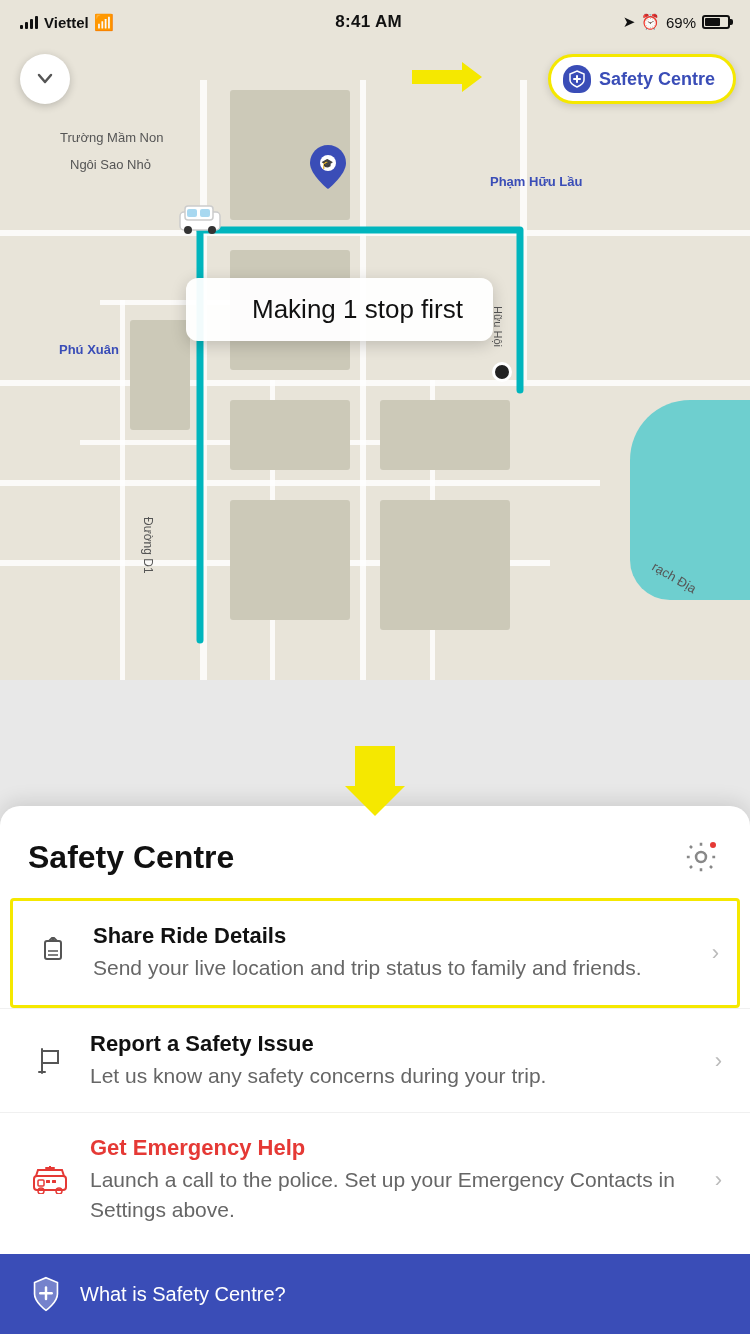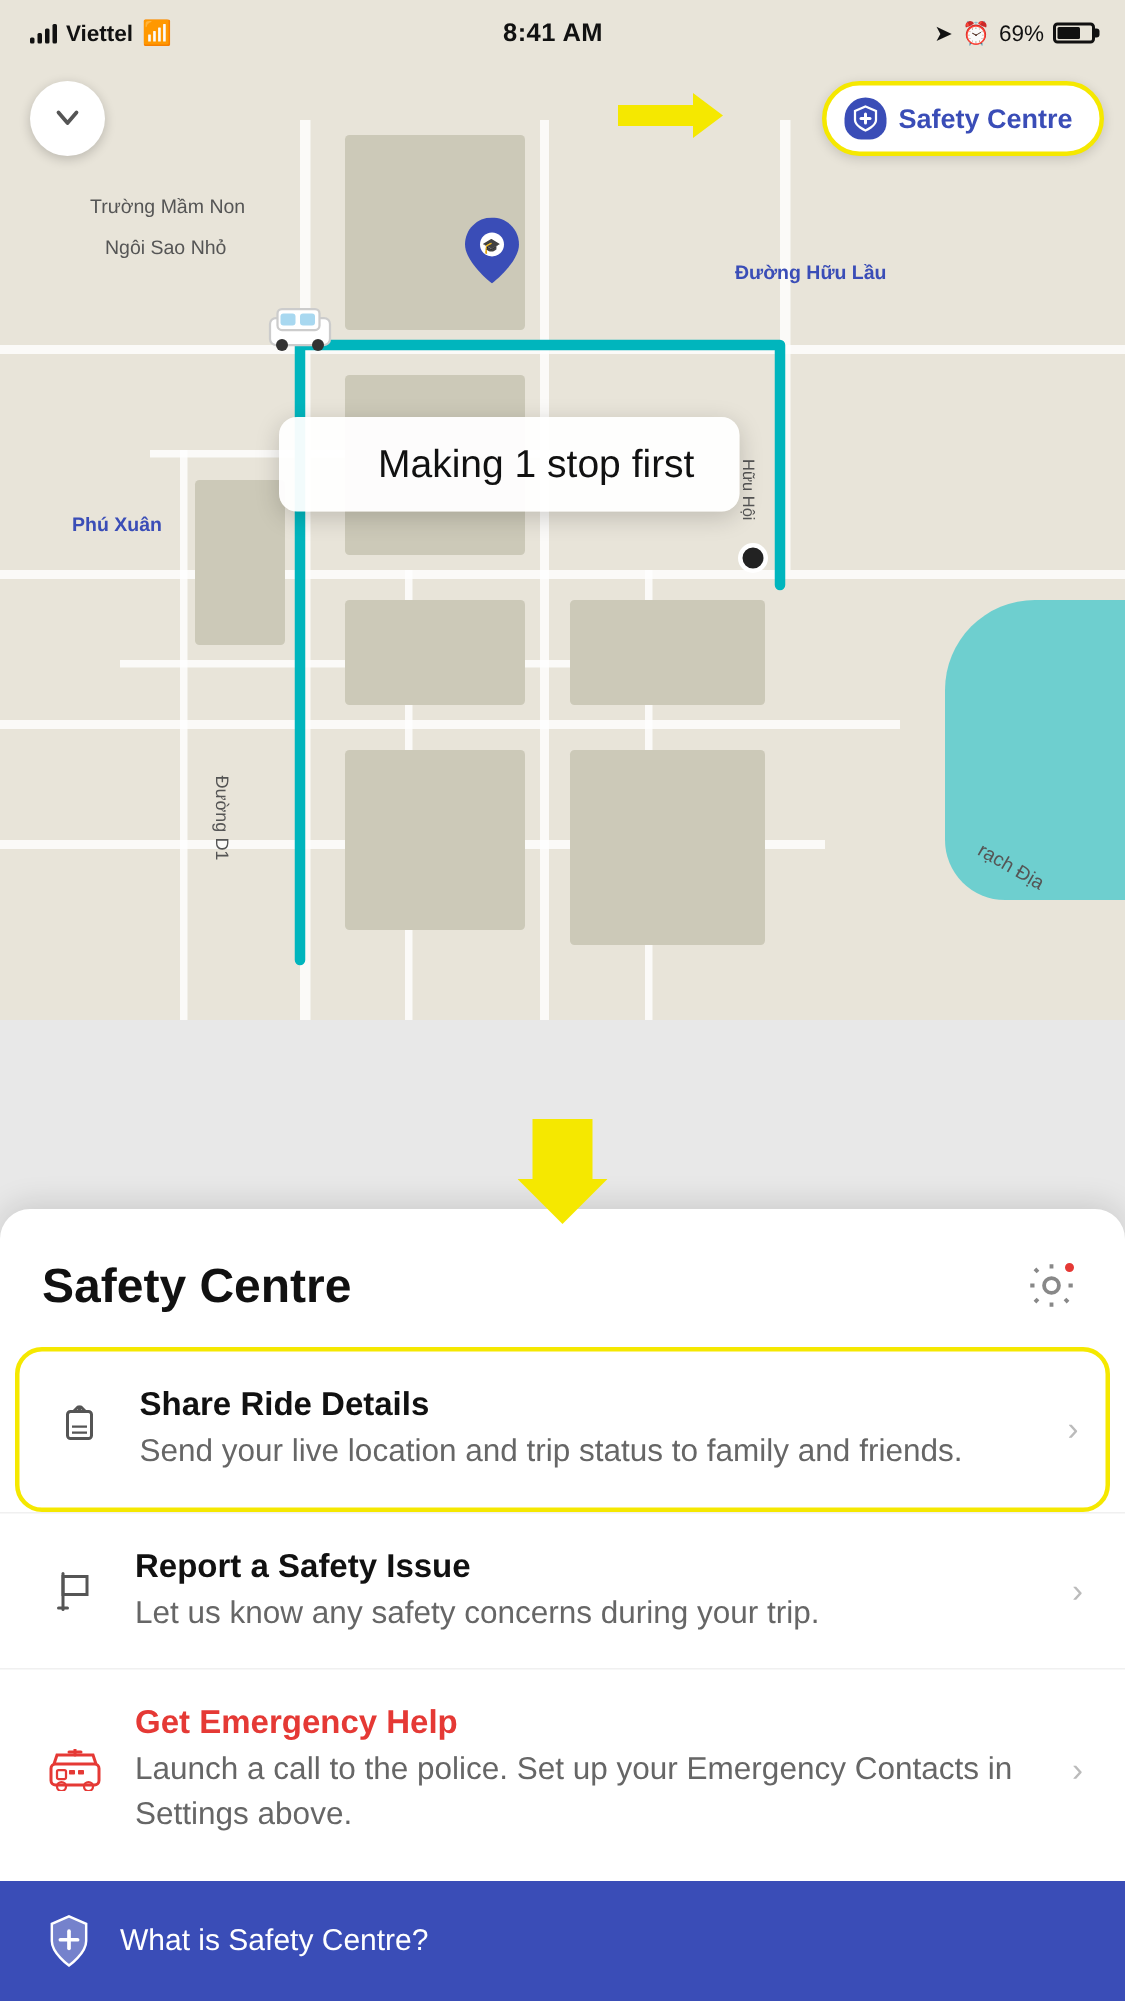--- a/index.html
+++ b/index.html
@@ -298,21 +298,21 @@
     .menu-item {
       display: flex;
       align-items: center;
       padding: 22px 28px;
       border-top: 1px solid #f0f0f0;
       cursor: pointer;
       position: relative;
     }
     .menu-item.highlighted {
       border: 3px solid #f5e800;
-      border-radius: 18px;
+      border-radius: 4px;
       margin: 0 10px;
       padding: 22px 18px;
     }
     .menu-item-icon {
       width: 44px;
       height: 44px;
       display: flex;
       align-items: center;
       justify-content: center;
       flex-shrink: 0;
@@ -457,22 +457,22 @@
       <rect x="10" y="2" width="28" height="14" rx="3" fill="white" stroke="#ccc" stroke-width="1.5"></rect>
       <circle cx="13" cy="26" r="4" fill="#333"></circle>
       <circle cx="37" cy="26" r="4" fill="#333"></circle>
       <rect x="12" y="5" width="10" height="8" rx="2" fill="#a8d8f0"></rect>
       <rect x="25" y="5" width="10" height="8" rx="2" fill="#a8d8f0"></rect>
     </svg>
   </div>
 
   <div class="map-label" style="left:60px;top:130px;">Trường Mầm Non</div>
   <div class="map-label" style="left:70px;top:157px;">Ngôi Sao Nhỏ</div>
-  <div class="map-label" style="left:490px;top:174px;color:#3a4db7;font-weight:700;">Đường Hữu Lầu</div>
-  <div class="map-label" style="left:48px;top:342px;color:#3a4db7;font-weight:600;">Phú Xuân</div>
+  <div class="map-label" style="left:490px;top:174px;color:#3a4db7;font-weight:700;">Phạm Hữu Lầu</div>
+  <div class="map-label" style="left:59px;top:342px;color:#3a4db7;font-weight:600;">Phú Xuân</div>
   <div class="map-label" style="left:148px;top:510px;transform:rotate(90deg);transform-origin:left center;font-size:12px;">Đường D1</div>
   <div class="map-label" style="left:650px;top:570px;transform:rotate(30deg);">rạch Địa</div>
   <div class="map-label" style="left:498px;top:300px;transform:rotate(90deg);transform-origin:left center;font-size:11px;">Hữu Hội</div>
 </div>
 
 <div class="collapse-btn">
   <svg width="20" height="20" viewBox="0 0 20 20">
     <path d="M4 6 L10 13 L16 6" stroke="#555" stroke-width="2.5" fill="none" stroke-linecap="round" stroke-linejoin="round"></path>
   </svg>
 </div>

